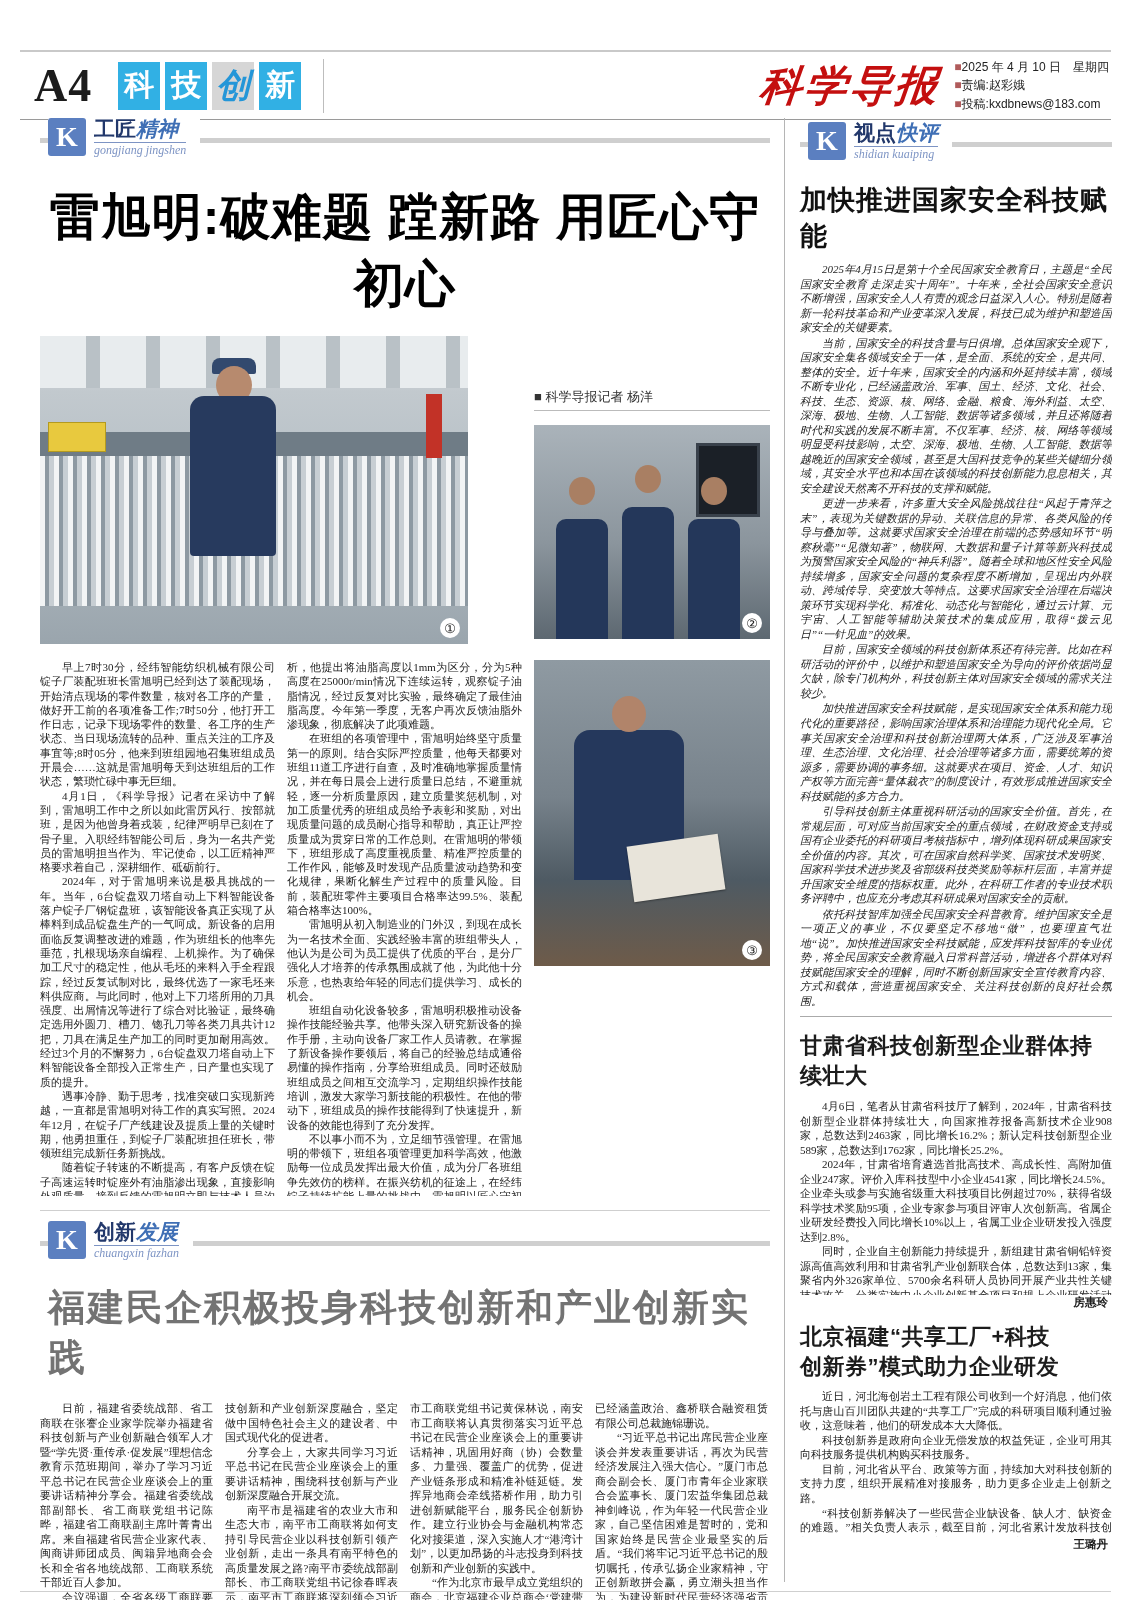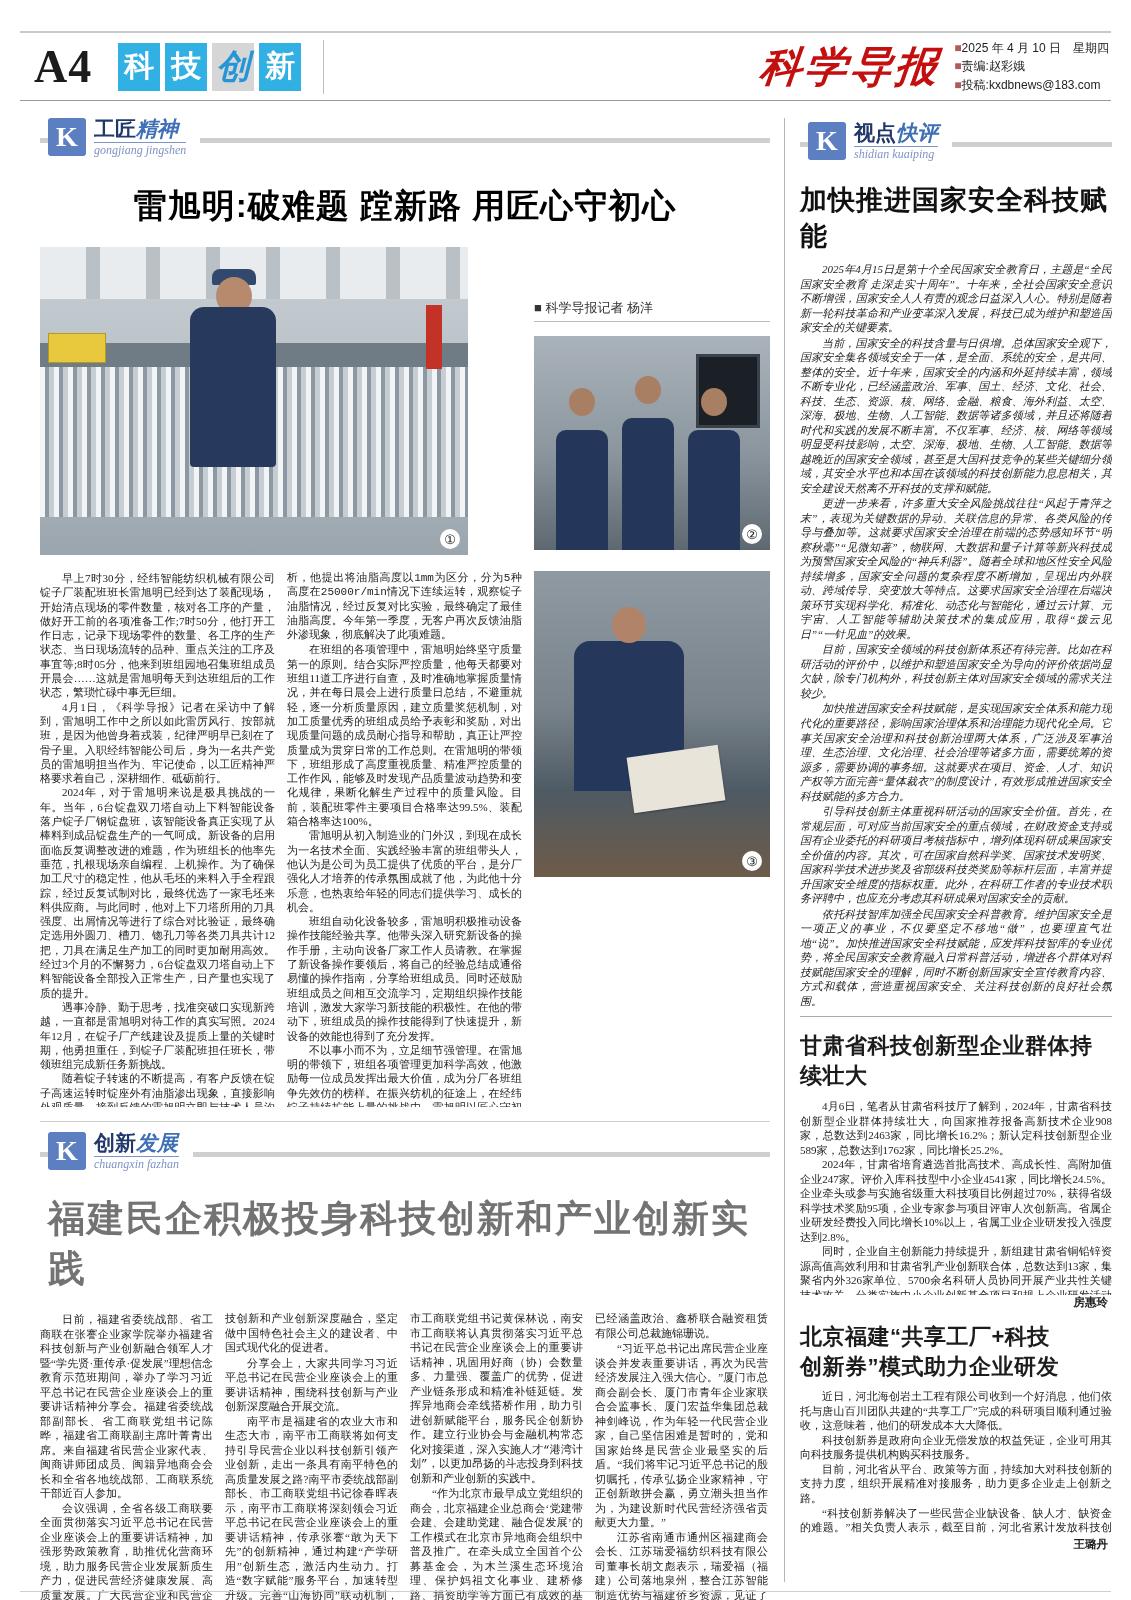--- a/index.html
+++ b/index.html
@@ -2,21 +2,21 @@
 <html><head>
 <meta charset="utf-8">
 <style>
   * { margin:0; padding:0; box-sizing:border-box; }
   html,body { background:#ffffff; }
   body {
     width:1131px; height:1600px; position:relative; overflow:hidden;
     font-family:"Liberation Serif","DejaVu Serif",serif; color:#1c1c1c;
   }
   
-  .header { position:absolute; left:20px; top:31px; width:1091px; height:70px;
+  .header { position:absolute; left:20px; top:50px; width:1091px; height:70px;
     border-top:2px solid #c9c9c9; border-bottom:1px solid #9a9a9a; display:flex; align-items:center; }
   .pageno { font-size:46px; font-weight:bold; font-family:"Liberation Serif",serif; margin-left:14px; letter-spacing:1px; }
   .secblocks { display:flex; gap:5px; margin-left:26px; align-items:center; }
   .secblock { width:42px; height:48px; display:flex; align-items:center; justify-content:center;
     font-family:"Liberation Sans",sans-serif; font-weight:bold; font-size:30px; }
   .secblock.blue { background:#31b0e4; color:#fff; }
   .secblock.gray { background:#d6d6d6; color:#2496d8; font-style:italic; font-family:"Liberation Serif",serif; font-size:34px; }
   .hdr-vline { width:1px; height:54px; background:#bdbdbd; margin-left:22px; }
   .hdr-right { margin-left:auto; display:flex; align-items:center; gap:14px; margin-right:2px; }
   .masthead { color:#c40f0f; font-size:42px; font-weight:bold; font-style:italic;
@@ -30,21 +30,21 @@
   .kbox { width:38px; height:38px; background:#5b7fc0; color:#fff; font-family:"Liberation Serif",serif;
     font-weight:bold; font-size:28px; display:flex; align-items:center; justify-content:center; border-radius:3px; }
   .badge-text { margin-left:8px; }
   .badge-line1 { font-size:21px; line-height:22px; border-bottom:1px solid #7d94c4; padding-bottom:2px; }
   .badge-bold { color:#22386b; font-weight:bold; font-family:"Liberation Sans",sans-serif; }
   .badge-script { color:#3f6fb5; font-weight:bold; font-style:italic; }
   .badge-pinyin { font-size:12px; color:#7d94c4; font-style:italic; font-family:"Liberation Serif",serif; }
   
   .left-zone { position:absolute; left:40px; top:118px; width:730px; }
   .a1-title { margin-top:20px; text-align:center; font-family:"Liberation Sans",sans-serif;
-    font-weight:bold; font-size:33px; letter-spacing:1px; color:#000; }
+    font-weight:bold; font-size:50px; letter-spacing:1px; color:#000; }
   .photo-row { margin-top:18px; display:flex; }
   .photo { position:relative; overflow:hidden; }
   .photo1 { width:428px; height:308px;
     background:linear-gradient(180deg,#d9dde0 0%,#c2c9ce 18%,#b9c2c8 40%,#9aa5ad 100%); }
   .p1-ceiling { position:absolute; left:0; top:0; width:100%; height:52px;
     background:repeating-linear-gradient(90deg,#e8ecee 0 46px,#b9c1c6 46px 60px); }
   .p1-spindles { position:absolute; left:0; top:120px; width:100%; height:150px;
     background:repeating-linear-gradient(90deg,#f2f4f5 0 5px,#8d99a2 5px 9px,#c7ced3 9px 14px); }
   .p1-rack { position:absolute; left:0; top:96px; width:100%; height:26px; background:#6f7c86; }
   .p1-worker { position:absolute; left:150px; top:60px; width:86px; height:160px; background:#273a5e; border-radius:14px 14px 4px 4px; }
@@ -58,21 +58,21 @@
   .byline { font-size:13px; color:#333; padding-bottom:4px; border-bottom:1px solid #bbb; margin-top:52px;
     font-family:"Liberation Sans",sans-serif; }
   .photo2 { width:236px; height:214px; margin-top:14px;
     background:linear-gradient(180deg,#aab3ba 0%,#8b959d 55%,#5d6871 100%); }
   .p2-fig { position:absolute; bottom:0; width:52px; height:120px; background:#24375a; border-radius:10px 10px 0 0; }
   .p2-head { position:absolute; width:26px; height:28px; background:#a97f63; border-radius:50%; }
   .p2-screen { position:absolute; right:10px; top:18px; width:64px; height:74px; background:#1b2027; border:3px solid #39414b; }
   .body-row { margin-top:16px; display:flex; gap:12px; }
   .a1-col { width:239px; height:536px; overflow:hidden; font-size:11px; line-height:1.3; }
   .para { text-indent:2em; text-align:justify; }
-  .para.cont { text-indent:0;font-family:Liberation Mono, monospace; }
+  .para.cont { text-indent:0; }
   .a1-rail { width:236px; margin-left:auto; }
   .photo3 { width:236px; height:306px;
     background:linear-gradient(180deg,#8f9aa2 0%,#77828b 45%,#4e5a63 72%,#6e5b49 100%); }
   .p3-fig { position:absolute; left:40px; top:70px; width:110px; height:150px; background:#25385c; border-radius:16px 16px 0 0; }
   .p3-head { position:absolute; left:78px; top:36px; width:34px; height:36px; background:#b1846a; border-radius:50%; }
   .p3-mag { position:absolute; left:96px; top:180px; width:92px; height:56px; background:#e8e4da; transform:rotate(-8deg); box-shadow:0 1px 2px rgba(0,0,0,.4); }
   .captions { margin-top:10px; border-bottom:1px solid #777; padding-bottom:10px; }
   .caption { font-size:11.5px; line-height:2.0; color:#222; font-family:"Liberation Sans",sans-serif; }
   .zone-sep { margin-top:14px; border-top:1px solid #cfcfcf; }
   .a2-title { margin-top:16px; font-size:37px; font-weight:bold; letter-spacing:2px; color:#737373;

